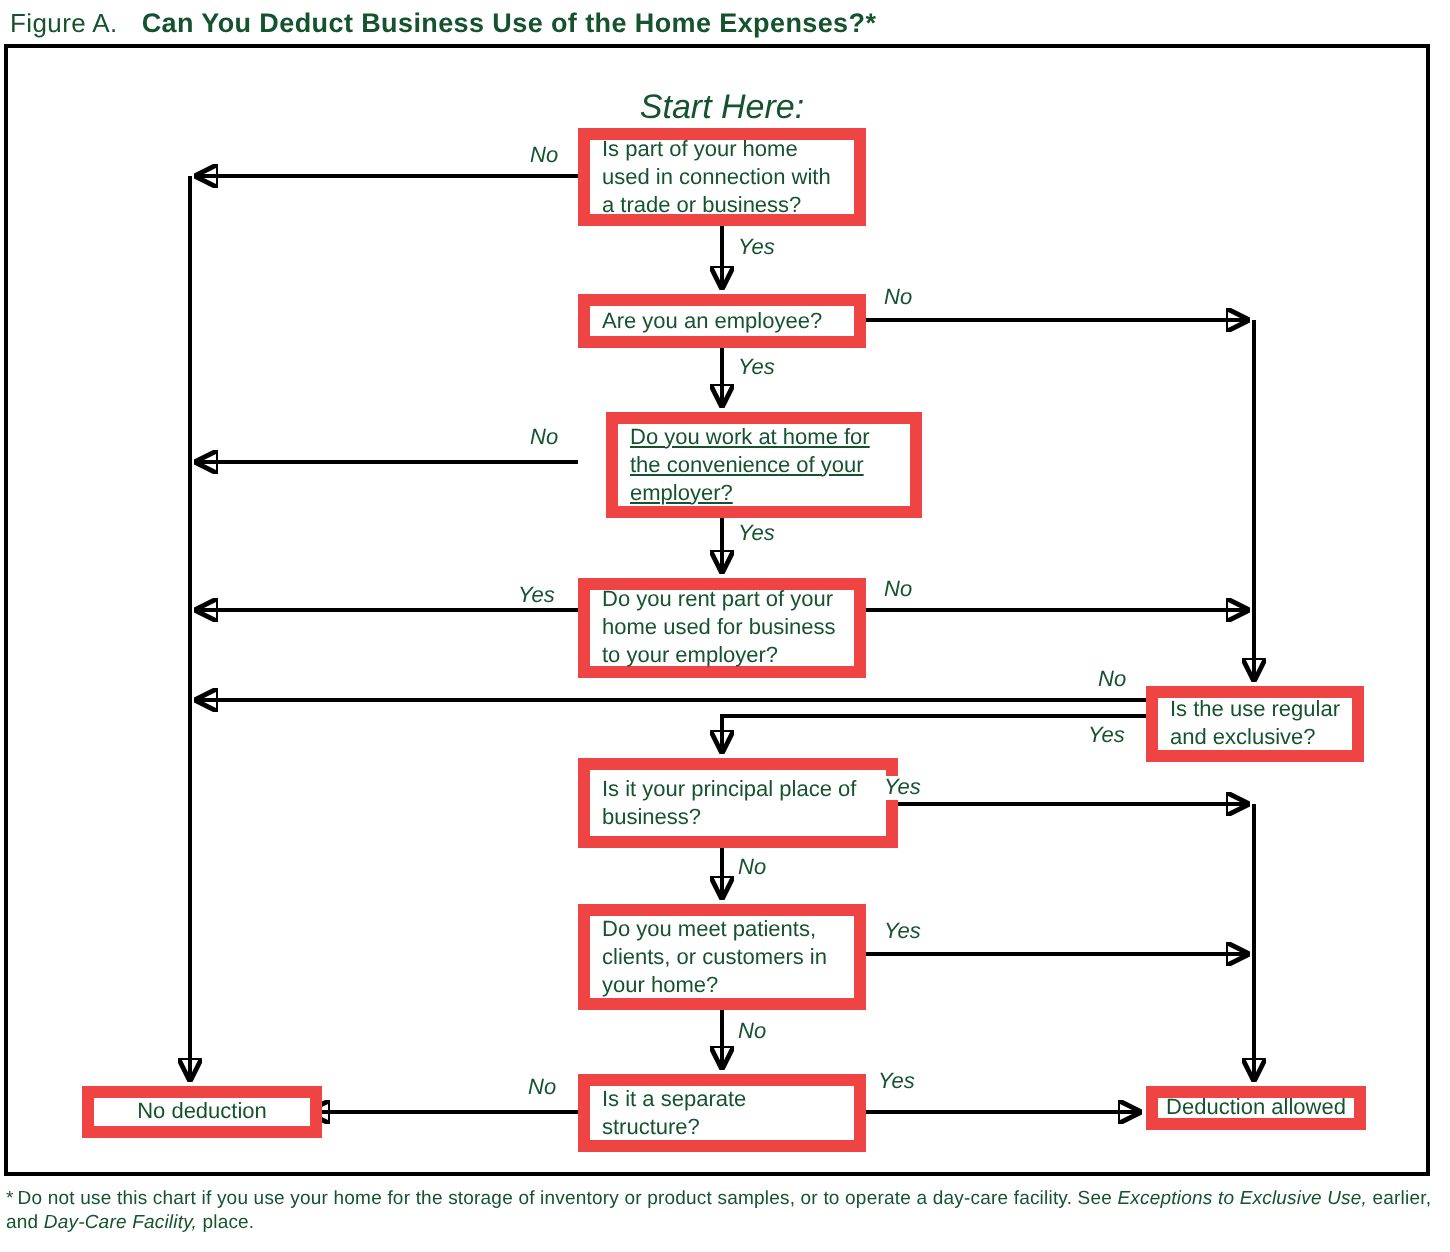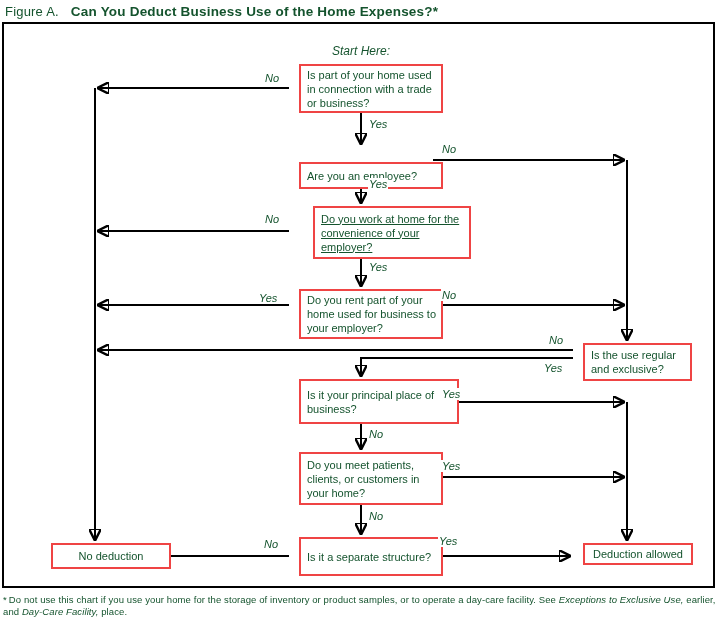--- a/index.html
+++ b/index.html
@@ -20,36 +20,35 @@
   .fig-label{font-size:13px;font-weight:400;letter-spacing:.2px;}
   .fig-heading{font-size:13.5px;font-weight:700;letter-spacing:.2px;}
   .outer-border{
     position:absolute;left:2px;top:22px;width:713px;height:566px;
     border:2px solid #000;box-sizing:border-box;background:transparent;
   }
   svg.wires{position:absolute;left:0;top:0;width:725px;height:626px;}
   svg.wires path{stroke:#000;stroke-width:2;fill:none;}
   .node{
     position:absolute;box-sizing:border-box;
-    border:2px solid #ef4444;background:#fff;
+    border:6px solid #ef4444;background:#fff;
     font-size:11px;line-height:14px;
     padding:3px 4px 3px 6px;
     display:flex;align-items:center;
     text-align:left;
-    margin-left:10px;
   }
   .node.terminal{justify-content:center;text-align:center;padding:3px 4px;}
   .lbl{
     position:absolute;
     font-size:11px;font-style:italic;line-height:12px;
     white-space:nowrap;background:#fff;padding:0 1px;
   }
   .start-lbl{
     position:absolute;left:289px;top:44px;width:144px;
-    text-align:center;font-size:12px;font-style:italic;
+    text-align:center;font-size:17px;font-style:italic;
   }
   .footnote{
     position:absolute;left:3px;top:594px;width:716px;
     font-size:9.5px;line-height:12px;letter-spacing:.1px;
   }
   .footnote .it{font-style:italic;}
 </style>
 </head>
 <body>
 
@@ -98,21 +97,21 @@
 
     <path d="M289,556 H155" marker-end="url(#arr)"></path>
     <path d="M433,556 H569" marker-end="url(#arr)"></path>
   </svg>
 
   <div class="start-lbl">Start Here:</div>
 
   <div class="node" style="left:289px;top:64px;width:144px;height:49px;">
     <span>Is part of your home used in connection with a trade or business?</span>
   </div>
-  <div class="node" style="left:289px;top:162px;width:144px;height:27px;">
+  <div class="node" style="left:289px;top:147px;width:144px;height:27px;">
     <span>Are you an employee?</span>
   </div>
   <div class="node" style="left:303px;top:206px;width:158px;height:53px;text-decoration:underline;">
     <span>Do you work at home for the convenience of your employer?</span>
   </div>
   <div class="node" style="left:289px;top:289px;width:144px;height:50px;">
     <span>Do you rent part of your home used for business to your employer?</span>
   </div>
   <div class="node" style="left:573px;top:343px;width:109px;height:38px;">
     <span>Is the use regular and exclusive?</span>

